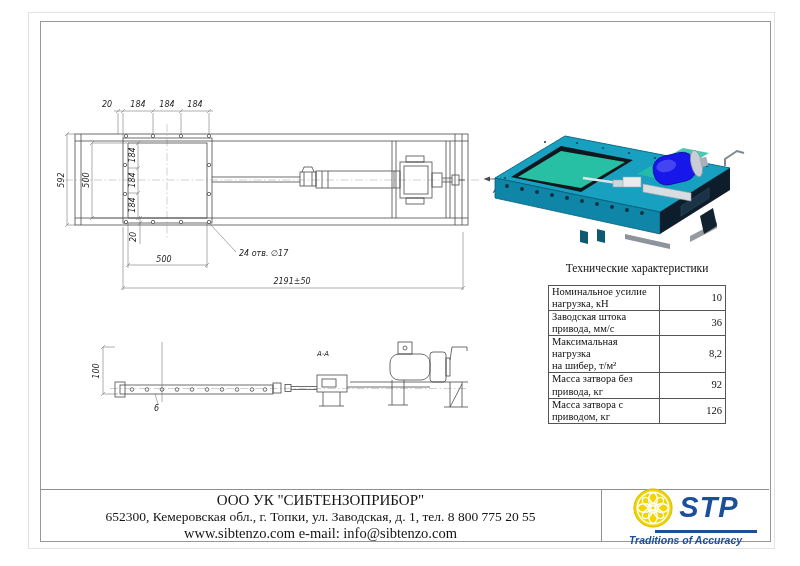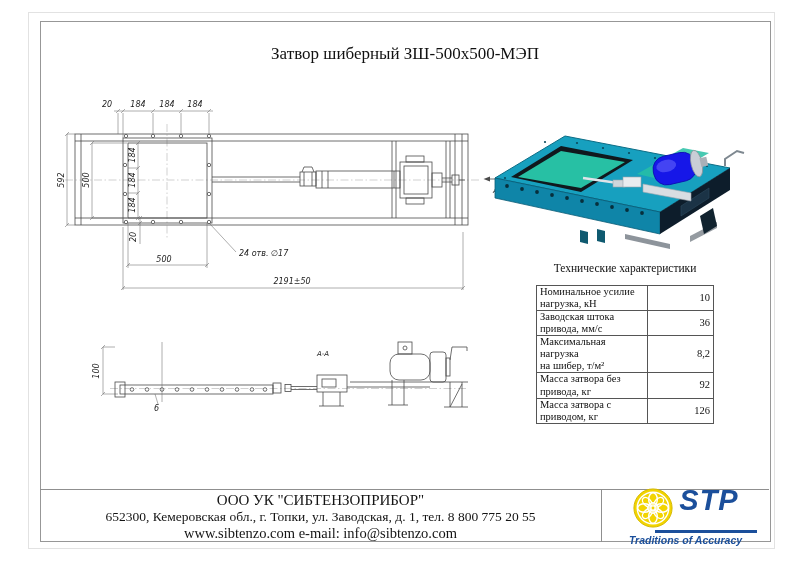--- a/index.html
+++ b/index.html
@@ -13,49 +13,48 @@
          font-size:17px;color:#111;}
   .absbox{position:absolute;}
   
   .ln{stroke:#4a4a4a;stroke-width:.8;fill:none;}
   .lnW{stroke:#4a4a4a;stroke-width:.8;fill:#fff;}
   .diml{stroke:#6a6a6a;stroke-width:.55;fill:none;}
   .cl{stroke:#a0a0a0;stroke-width:.5;stroke-dasharray:8 2.5 1.5 2.5;fill:none;}
   .dim{font:italic 8px "DejaVu Sans",sans-serif;fill:#222;}
   .dimS{font:italic 7px "DejaVu Sans",sans-serif;fill:#222;}
   
-  .specs{position:absolute;left:536px;top:262px;width:178px;}
+  .specs{position:absolute;left:548px;top:262px;width:178px;}
   .specs .stitle{text-align:center;font-size:11.5px;color:#111;margin-bottom:11px;}
   .specs table{border-collapse:collapse;width:100%;}
   .specs td{border:1px solid #555;font-size:10.5px;color:#111;padding:0 3px;line-height:1.15;}
   .specs td.val{width:26px;text-align:right;padding-left:36px;}
   
   .footer{position:absolute;left:40px;top:489px;width:729px;height:52px;
           border-top:1px solid #8f8f8f;display:flex;}
   .f-left{flex:1;text-align:center;padding-top:2px;color:#141414;}
   .f-line1{font-size:15px;}
   .f-line2{font-size:13.5px;}
   .f-line3{font-size:14.5px;}
   .f-right{width:167px;border-left:1px solid #8f8f8f;display:flex;
            align-items:center;justify-content:center;}
   .logo{display:flex;flex-direction:column;align-items:center;}
-  .logo-top{display:flex;gap:5px;}
+  .logo-top{display:flex;align-items:center;gap:5px;}
   .logo-stp{font:bold italic 29px "Liberation Sans",sans-serif;color:#1b4f9b;
             letter-spacing:1px;line-height:.9;}
   .logo-underline{height:3px;background:#1b4f9b;width:102px;margin:1px 0 1px 40px;align-self:flex-start;}
   .logo-tag{font:bold italic 10.5px "Liberation Sans",sans-serif;color:#1b4f9b;white-space:nowrap;text-align:center;}
 </style>
 </head>
 <body>
 
 <div class="page">
   <div class="sheet"></div>
   <div class="frame"></div>
 
-  <div class="title">Затвор шиберный ЗШ-500х500-МЭП</div>
 
   <svg class="absbox" style="left:50px;top:92px;" width="450" height="200" viewBox="0 0 450 200">
 
     <path class="cl" d="M15,88 H430 M117,32 V146"></path>
 
     <g>
       <rect class="ln" x="25" y="42" width="393" height="91"></rect>
       <path class="ln" d="M25,49 H418 M25,126 H418 M31,42 V133 M405,42 V133 M412,42 V133"></path>
       <path class="ln" d="M342,49 V126 M346,49 V126 M396,49 V126 M400,49 V126"></path>
     </g>

